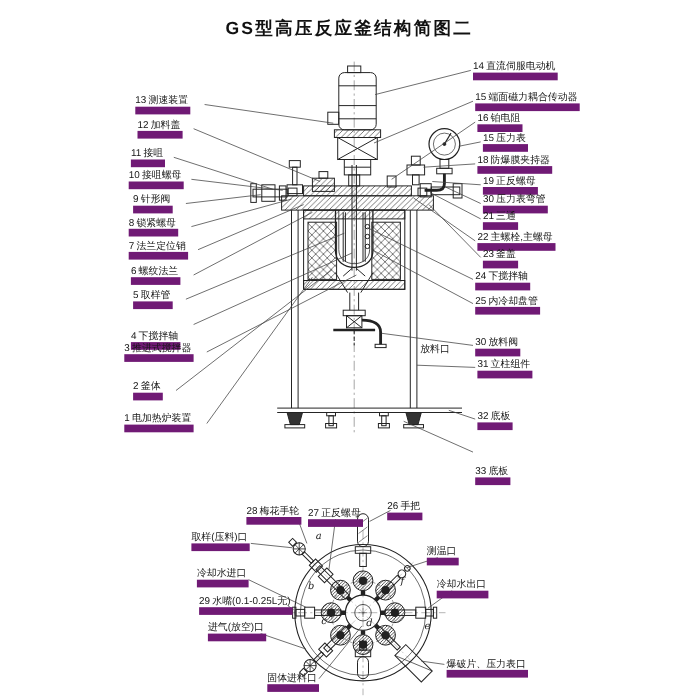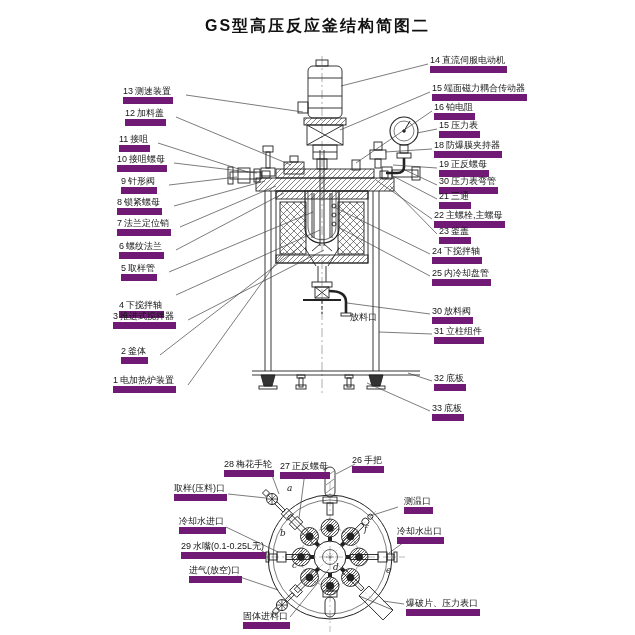--- a/index.html
+++ b/index.html
@@ -4,21 +4,21 @@
 <style>
   html,body{margin:0;padding:0;background:#fff;}
   #stage{position:relative;width:635px;height:635px;background:#ffffff;overflow:hidden;
          font-family:"Liberation Sans",sans-serif;color:#141414;}
   .title{position:absolute;top:16px;left:0;right:0;text-align:center;
          font-size:16px;font-weight:bold;letter-spacing:2px;color:#111;}
   svg{position:absolute;left:0;top:0;}
   .lbl{position:absolute;font-size:9px;line-height:10px;white-space:nowrap;
        border-bottom:7px solid #701a75;padding:0 2px 1px 0;color:#161616;}
   .lbl .num{margin-right:2px;}
-  .plain{position:absolute;font-size:9px;line-height:10px;white-space:nowrap;color:#161616;}
+  .plain{position:absolute;font-size:9px;line-height:10px;white-space:nowrap;color:#161616;margin-left:32px;}
   .letter{position:absolute;font-size:9px;line-height:9px;font-family:"DejaVu Serif",serif;
           font-style:italic;color:#222;}
 </style>
 </head>
 <body>
 
 <div id="stage">
 
   <div class="title">GS型高压反应釜结构简图二</div>
 
@@ -343,33 +343,33 @@
   <div class="lbl" style="left:439px;top:159px"><span class="num">19</span><span>正反螺母</span></div>
   <div class="lbl" style="left:439px;top:176px"><span class="num">30</span><span>压力表弯管</span></div>
   <div class="lbl" style="left:439px;top:191px"><span class="num">21</span><span>三通</span></div>
   <div class="lbl" style="left:434px;top:210px"><span class="num">22</span><span>主螺栓,主螺母</span></div>
   <div class="lbl" style="left:439px;top:226px"><span class="num">23</span><span>釜盖</span></div>
   <div class="lbl" style="left:432px;top:246px"><span class="num">24</span><span>下搅拌轴</span></div>
   <div class="lbl" style="left:432px;top:268px"><span class="num">25</span><span>内冷却盘管</span></div>
   <div class="lbl" style="left:432px;top:306px"><span class="num">30</span><span>放料阀</span></div>
   <div class="lbl" style="left:434px;top:326px"><span class="num">31</span><span>立柱组件</span></div>
   <div class="lbl" style="left:434px;top:373px"><span class="num">32</span><span>底板</span></div>
-  <div class="lbl" style="left:432px;top:403px"><span class="num">33</span><span>底板</span></div>
+  <div class="lbl" style="left:432px;top:423px"><span class="num">33</span><span>底板</span></div>
 
   <div class="plain" style="left:350px;top:312px">放料口</div>
 
   <div class="lbl" style="left:224px;top:459px"><span class="num">28</span><span>梅花手轮</span></div>
   <div class="lbl" style="left:280px;top:461px"><span class="num">27</span><span>正反螺母</span></div>
   <div class="lbl" style="left:352px;top:455px"><span class="num">26</span><span>手把</span></div>
   <div class="lbl" style="left:174px;top:483px">取样(压料)口</div>
   <div class="lbl" style="left:179px;top:516px">冷却水进口</div>
   <div class="lbl" style="left:181px;top:541px"><span class="num">29</span><span>水嘴(0.1-0.25L无)</span></div>
   <div class="lbl" style="left:189px;top:565px">进气(放空)口</div>
   <div class="lbl" style="left:243px;top:611px">固体进料口</div>
-  <div class="lbl" style="left:404px;top:496px">测温口</div>
+  <div class="lbl" style="left:388px;top:496px">测温口</div>
   <div class="lbl" style="left:397px;top:526px">冷却水出口</div>
   <div class="lbl" style="left:406px;top:598px">爆破片、压力表口</div>
 
   <div class="letter" style="left:287px;top:484px">a</div>
   <div class="letter" style="left:280px;top:529px">b</div>
   <div class="letter" style="left:292px;top:561px">c</div>
   <div class="letter" style="left:333px;top:563px">d</div>
   <div class="letter" style="left:386px;top:566px">e</div>
   <div class="letter" style="left:364px;top:525px">f</div>
 

